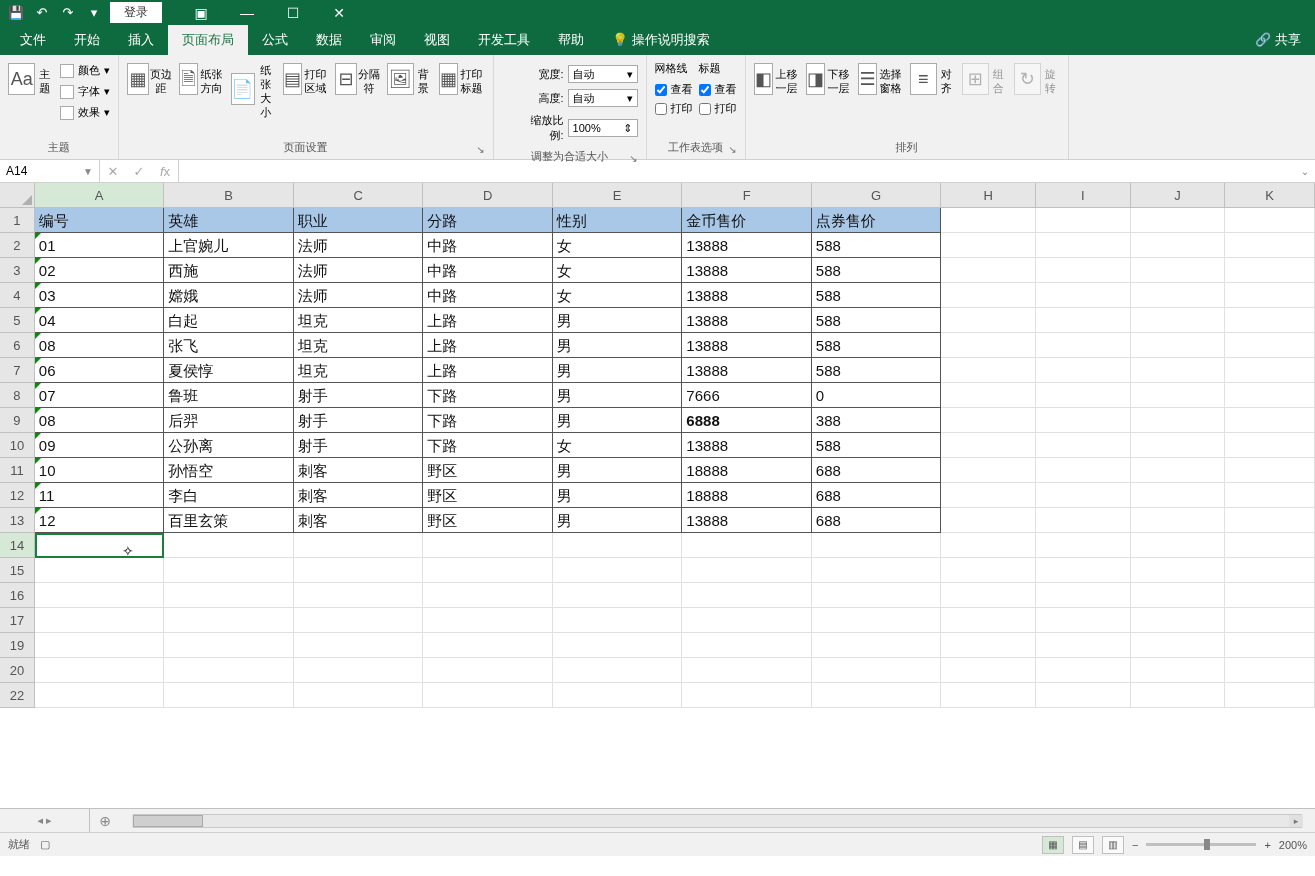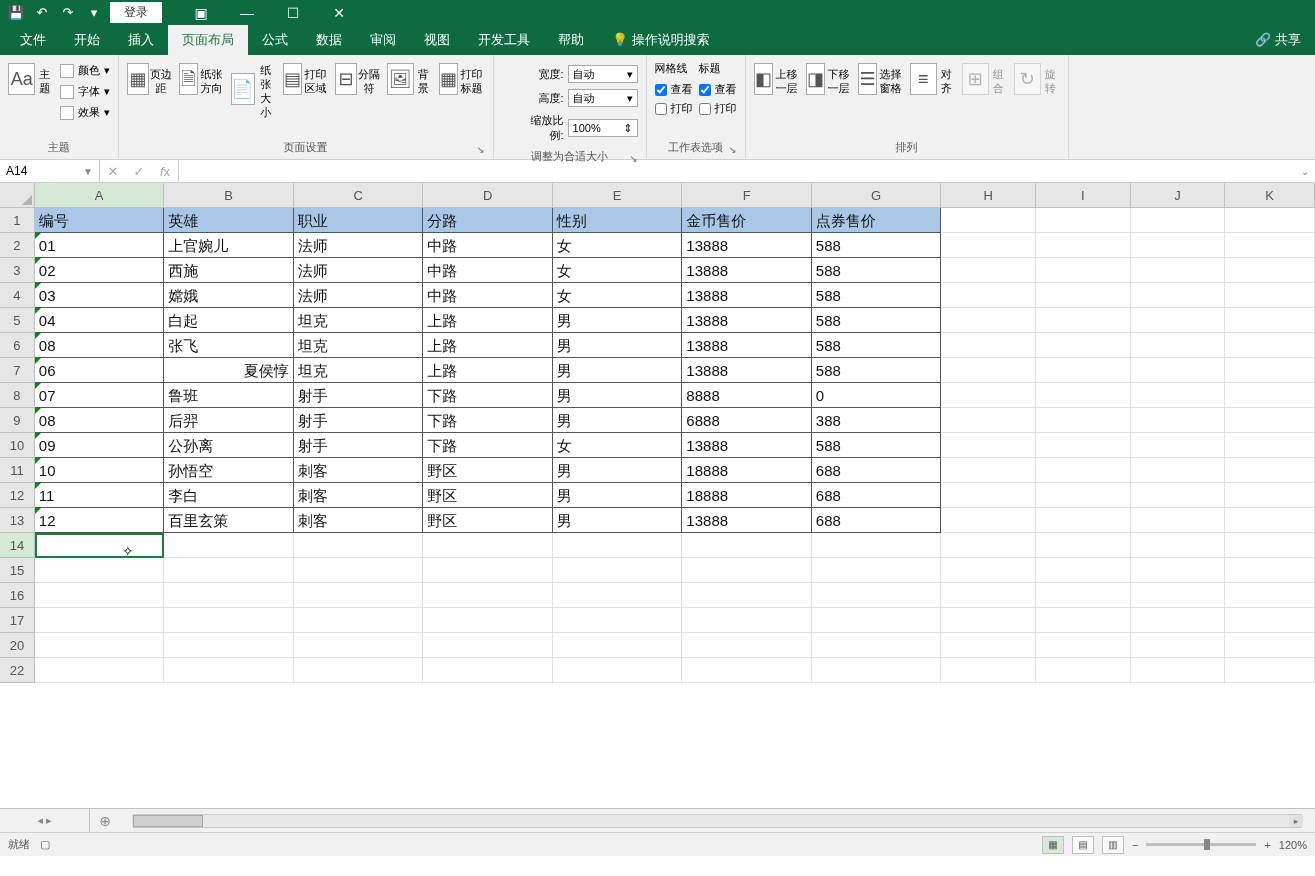--- a/index.html
+++ b/index.html
@@ -385,53 +385,53 @@
         <div class="cell data" style="width: 130px;">13888</div>
         <div class="cell data" style="width: 130px;">588</div>
         <div class="cell" style="width: 95px;"></div>
         <div class="cell" style="width: 95px;"></div>
         <div class="cell" style="width: 95px;"></div>
         <div class="cell" style="width: 90px;"></div>
       </div>
       <div class="row">
         <div class="rowhead">7</div>
         <div class="cell data green-corner" style="width: 130px;">06</div>
-        <div class="cell data" style="width: 130px; text-align: right;">夏侯惇</div>
+        <div class="cell data" style="width: 130px;">夏侯惇</div>
         <div class="cell data" style="width: 130px;">坦克</div>
         <div class="cell data" style="width: 130px;">上路</div>
         <div class="cell data" style="width: 130px;">男</div>
         <div class="cell data" style="width: 130px;">13888</div>
         <div class="cell data" style="width: 130px;">588</div>
         <div class="cell" style="width: 95px;"></div>
         <div class="cell" style="width: 95px;"></div>
         <div class="cell" style="width: 95px;"></div>
         <div class="cell" style="width: 90px;"></div>
       </div>
       <div class="row">
         <div class="rowhead">8</div>
         <div class="cell data green-corner" style="width: 130px;">07</div>
         <div class="cell data" style="width: 130px;">鲁班</div>
         <div class="cell data" style="width: 130px;">射手</div>
         <div class="cell data" style="width: 130px;">下路</div>
         <div class="cell data" style="width: 130px;">男</div>
-        <div class="cell data" style="width: 130px;">8888</div>
+        <div class="cell data" style="width: 130px;">7666</div>
         <div class="cell data" style="width: 130px;">0</div>
         <div class="cell" style="width: 95px;"></div>
         <div class="cell" style="width: 95px;"></div>
         <div class="cell" style="width: 95px;"></div>
         <div class="cell" style="width: 90px;"></div>
       </div>
       <div class="row">
         <div class="rowhead">9</div>
         <div class="cell data green-corner" style="width: 130px;">08</div>
         <div class="cell data" style="width: 130px;">后羿</div>
         <div class="cell data" style="width: 130px;">射手</div>
         <div class="cell data" style="width: 130px;">下路</div>
         <div class="cell data" style="width: 130px;">男</div>
-        <div class="cell data" style="width: 130px;">6888</div>
+        <div class="cell data" style="width: 130px; font-weight: bold;">6888</div>
         <div class="cell data" style="width: 130px;">388</div>
         <div class="cell" style="width: 95px;"></div>
         <div class="cell" style="width: 95px;"></div>
         <div class="cell" style="width: 95px;"></div>
         <div class="cell" style="width: 90px;"></div>
       </div>
       <div class="row">
         <div class="rowhead">10</div>
         <div class="cell data green-corner" style="width: 130px;">09</div>
         <div class="cell data" style="width: 130px;">公孙离</div>
@@ -524,20 +524,34 @@
         <div class="cell" style="width: 130px;"></div>
         <div class="cell" style="width: 130px;"></div>
         <div class="cell" style="width: 130px;"></div>
         <div class="cell" style="width: 95px;"></div>
         <div class="cell" style="width: 95px;"></div>
         <div class="cell" style="width: 95px;"></div>
         <div class="cell" style="width: 90px;"></div>
       </div>
       <div class="row">
         <div class="rowhead">17</div>
+        <div class="cell" style="width: 130px;"></div>
+        <div class="cell" style="width: 130px;"></div>
+        <div class="cell" style="width: 130px;"></div>
+        <div class="cell" style="width: 130px;"></div>
+        <div class="cell" style="width: 130px;"></div>
+        <div class="cell" style="width: 130px;"></div>
+        <div class="cell" style="width: 130px;"></div>
+        <div class="cell" style="width: 95px;"></div>
+        <div class="cell" style="width: 95px;"></div>
+        <div class="cell" style="width: 95px;"></div>
+        <div class="cell" style="width: 90px;"></div>
+      </div>
+      <div class="row">
+        <div class="rowhead">19</div>
         <div class="cell" style="width: 130px;"></div>
         <div class="cell" style="width: 130px;"></div>
         <div class="cell" style="width: 130px;"></div>
         <div class="cell" style="width: 130px;"></div>
         <div class="cell" style="width: 130px;"></div>
         <div class="cell" style="width: 130px;"></div>
         <div class="cell" style="width: 130px;"></div>
         <div class="cell" style="width: 95px;"></div>
         <div class="cell" style="width: 95px;"></div>
         <div class="cell" style="width: 95px;"></div>
@@ -594,15 +608,15 @@
   </div>
   <div class="right">
     <div class="view-btn active">▦</div>
     <div class="view-btn">▤</div>
     <div class="view-btn">▥</div>
     <span>−</span>
     <div class="zoom-slider">
         <div class="zthumb"></div>
       </div>
     <span>+</span>
-    <span>120%</span>
+    <span>200%</span>
   </div>
 </div>
 
 </body></html>

